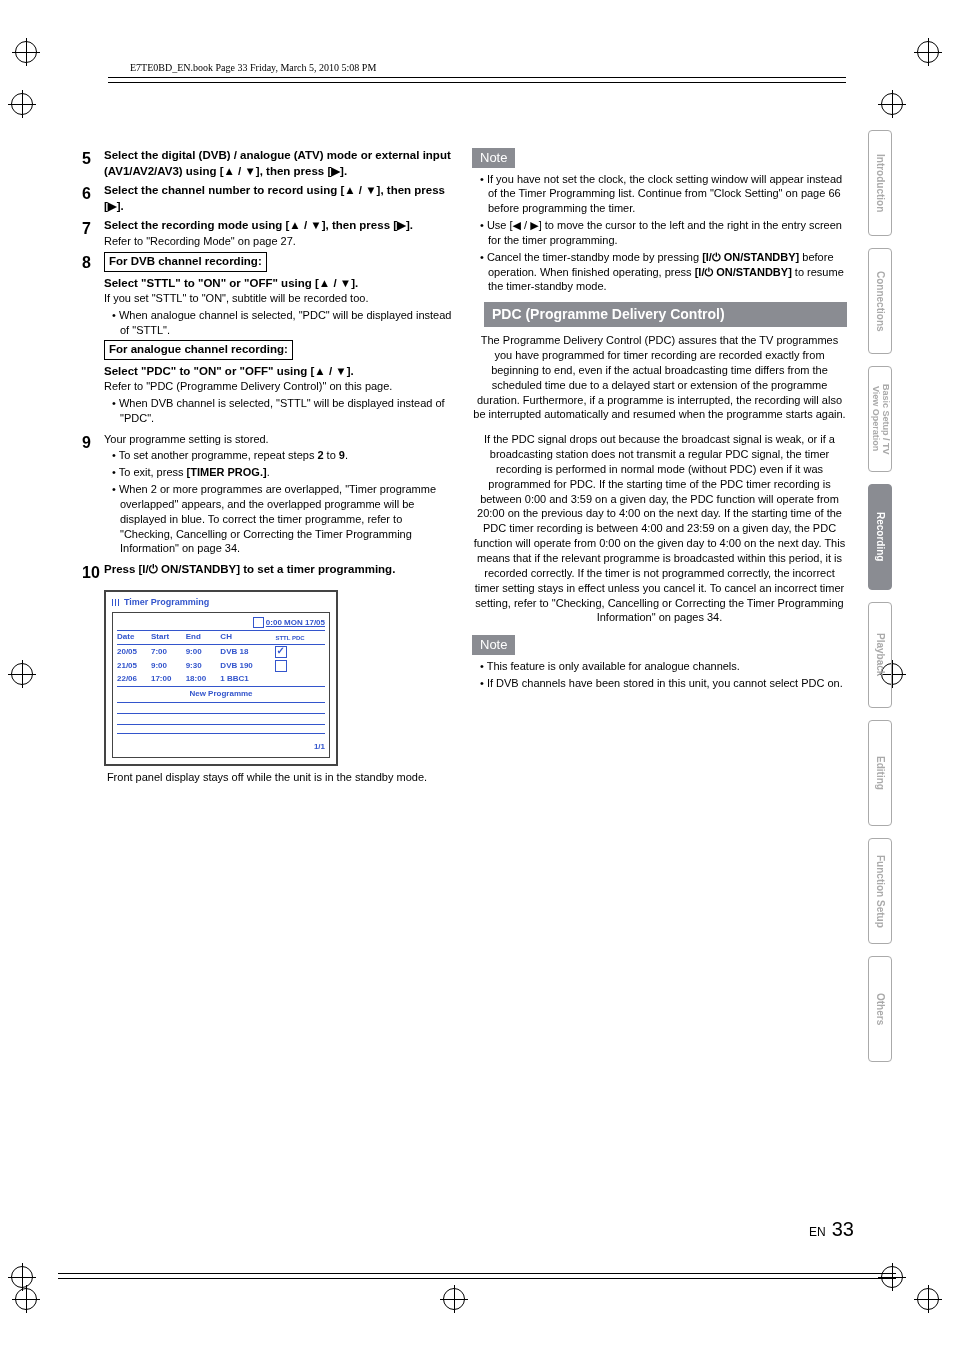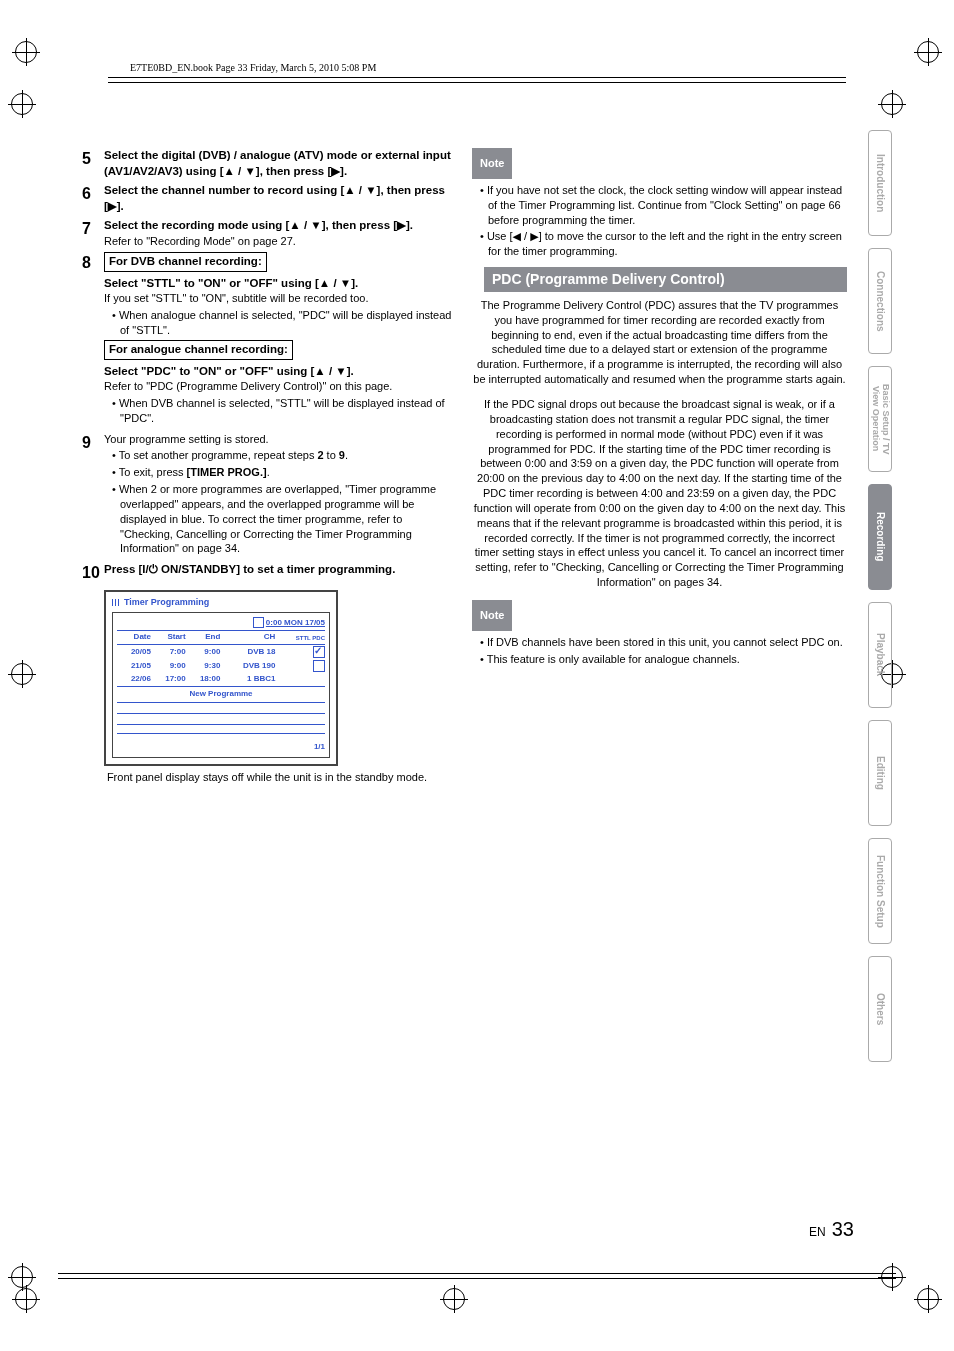--- a/index.html
+++ b/index.html
@@ -72,24 +72,24 @@
   .boxed {
     border: 1px solid #000;
     padding: 1px 4px;
     display: inline-block;
     font-weight: bold;
     font-size: 11.5px;
   }
   .note-box {
     background: #8a8c92;
     color: #fff;
-    font-weight: bold;
-    padding: 8px 8px;
+    font-weight: normal;
+    padding: 1px 8px;
     display: inline-block;
-    font-size: 11px;
+    font-size: 13px;
     margin-bottom: 2px;
   }
   .section-bar {
     background: #8a8c92;
     color: #fff;
     font-weight: bold;
     padding: 3px 8px;
     font-size: 14px;
     margin: 8px 0 6px 12px;
   }
@@ -102,21 +102,21 @@
     font-size: 8px;
   }
   .timer-title { color: #3355cc; font-weight: bold; font-size: 9px; padding: 4px 6px;}
   .timer-inner {
     border: 1px solid #444;
     margin: 0 6px 6px 6px;
     padding: 4px;
   }
   .timer-clock { text-align: right; color: #3355cc; font-weight: bold; font-size: 8px; padding-bottom: 2px; text-decoration: underline;}
   .timer-table { width: 100%; border-collapse: collapse; }
-  .timer-table th, .timer-table td { font-size: 8px; color: #3355cc; font-weight: bold; text-align: right; padding: 1px 0;}
+  .timer-table th, .timer-table td { font-size: 8px; color: #3355cc; font-weight: bold; text-align: left; padding: 1px 0;}
   .timer-table th { border-top: 1px solid #3355cc; border-bottom: 1px solid #3355cc; }
   .timer-table tr.data td { padding: 1px 0;}
   .newprog { text-align: center; color: #3355cc; font-weight: bold; font-size: 8px; border-top: 1px solid #3355cc; border-bottom: 1px solid #3355cc; padding: 2px 0;}
   .timer-foot { color:#3355cc; font-weight:bold; text-align:right; font-size:8px; padding-top: 8px; border-top:1px solid #3355cc; margin-top:8px;}
   .blank-row { height: 10px; border-bottom: 1px solid #3355cc;}
   .checkbox { display:inline-block; width:10px; height:10px; border:1px solid #3355cc; position:relative; vertical-align:middle;}
   .checkbox.checked::after { content:"✓"; position:absolute; top:-3px; left:0; color:#3355cc; font-size:10px;}
   .side-tabs {
     position: absolute;
     right: 62px;
@@ -299,31 +299,32 @@
       </div>
 
       <div class="sub para">Front panel display stays off while the unit is in the standby mode.</div>
     </div>
 
     <div class="col col-right">
       <div class="note-box">Note</div>
       <ul class="bullet-list">
         <li>If you have not set the clock, the clock setting window will appear instead of the Timer Programming list. Continue from "Clock Setting" on page 66 before programming the timer.</li>
         <li>Use [◀ / ▶] to move the cursor to the left and the right in the entry screen for the timer programming.</li>
+        <li><span>Cancel the timer-standby mode by pressing </span><b>[I/⏻ ON/STANDBY]</b><span> before operation. When finished operating, press </span><b>[I/⏻ ON/STANDBY]</b><span> to resume the timer-standby mode.</span></li>
       </ul>
 
       <div class="section-bar">PDC (Programme Delivery Control)</div>
 
       <div class="para">The Programme Delivery Control (PDC) assures that the TV programmes you have programmed for timer recording are recorded exactly from beginning to end, even if the actual broadcasting time differs from the scheduled time due to a delayed start or extension of the programme duration. Furthermore, if a programme is interrupted, the recording will also be interrupted automatically and resumed when the programme starts again.</div>
       <div class="para">If the PDC signal drops out because the broadcast signal is weak, or if a broadcasting station does not transmit a regular PDC signal, the timer recording is performed in normal mode (without PDC) even if it was programmed for PDC. If the starting time of the PDC timer recording is between 0:00 and 3:59 on a given day, the PDC function will operate from 20:00 on the previous day to 4:00 on the next day. If the starting time of the PDC timer recording is between 4:00 and 23:59 on a given day, the PDC function will operate from 0:00 on the given day to 4:00 on the next day. This means that if the relevant programme is broadcasted within this period, it is recorded correctly. If the timer is not programmed correctly, the incorrect timer setting stays in effect unless you cancel it. To cancel an incorrect timer setting, refer to "Checking, Cancelling or Correcting the Timer Programming Information" on pages 34.</div>
 
       <div class="note-box">Note</div>
       <ul class="bullet-list">
+        <li>This feature is only available for analogue channels.</li>
         <li>If DVB channels have been stored in this unit, you cannot select PDC on.</li>
-        <li>This feature is only available for analogue channels.</li>
       </ul>
     </div>
   </div>
 
   <div class="side-tabs">
     <div class="tab">Introduction</div>
     <div class="tab">Connections</div>
     <div class="tab two">Basic Setup / TV View Operation</div>
     <div class="tab active">Recording</div>
     <div class="tab">Playback</div>

